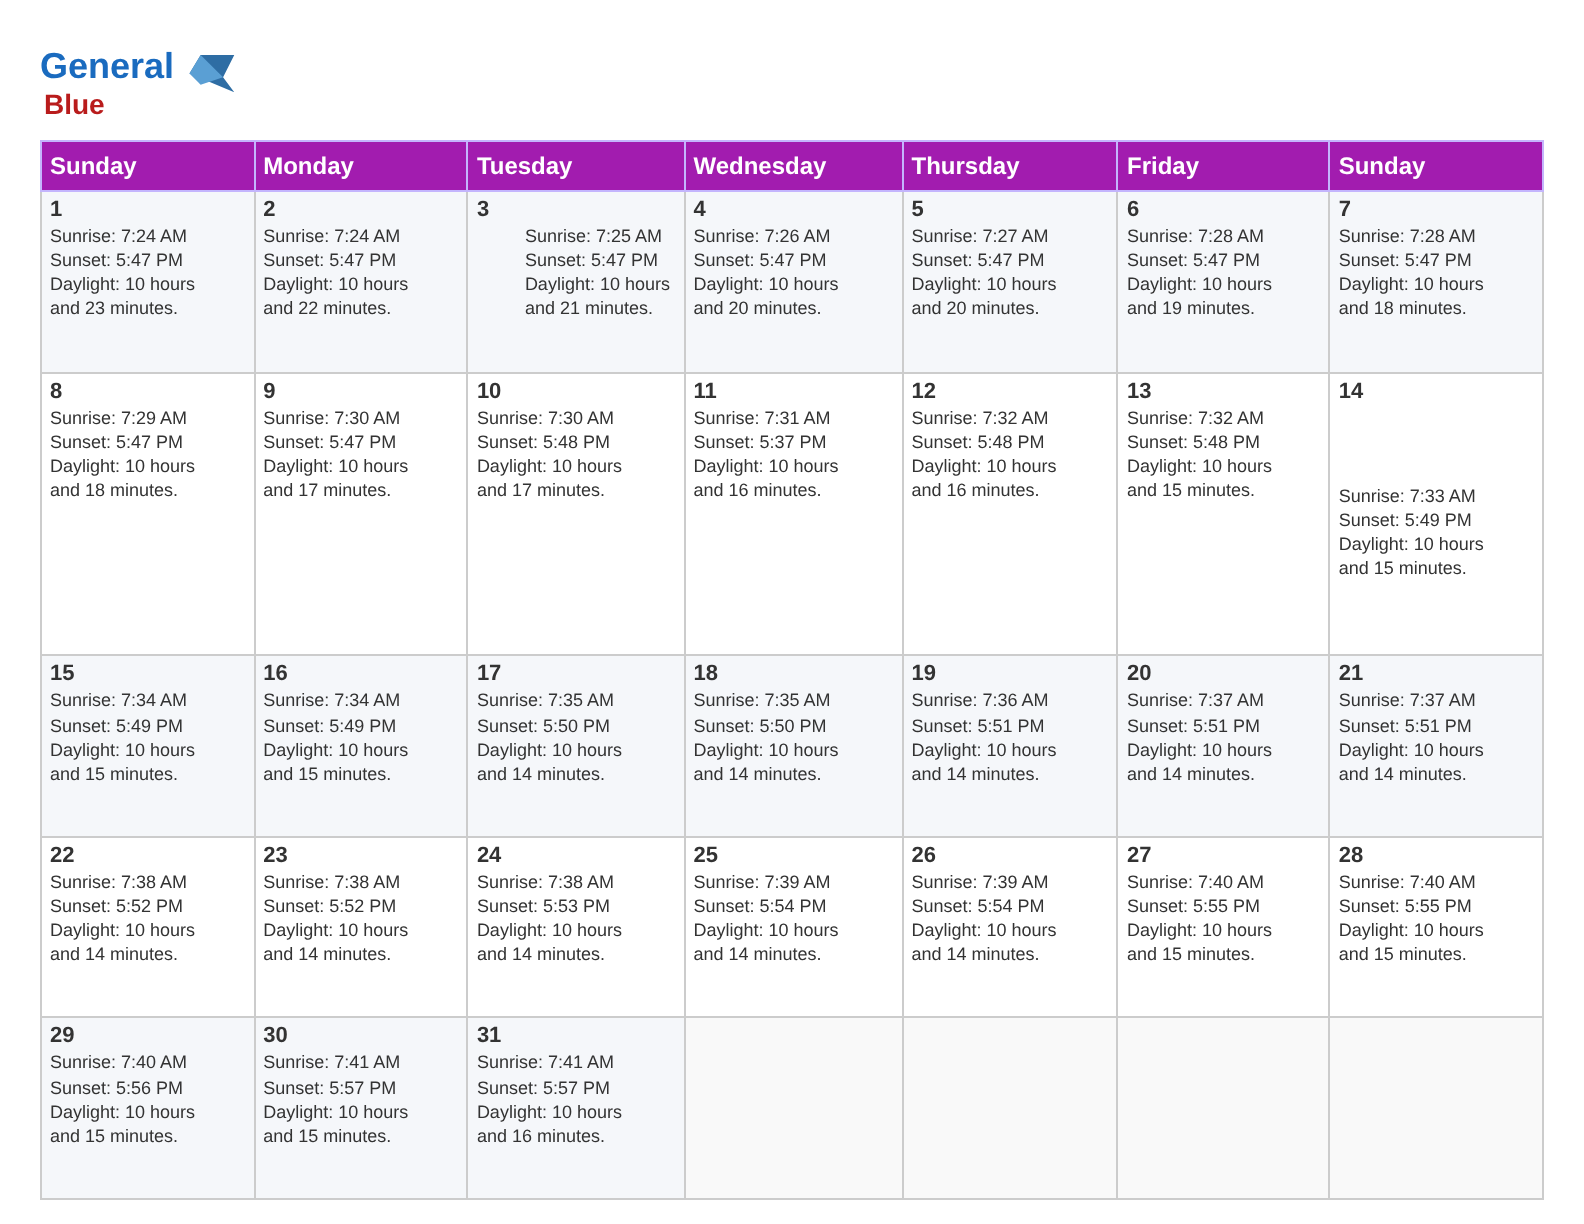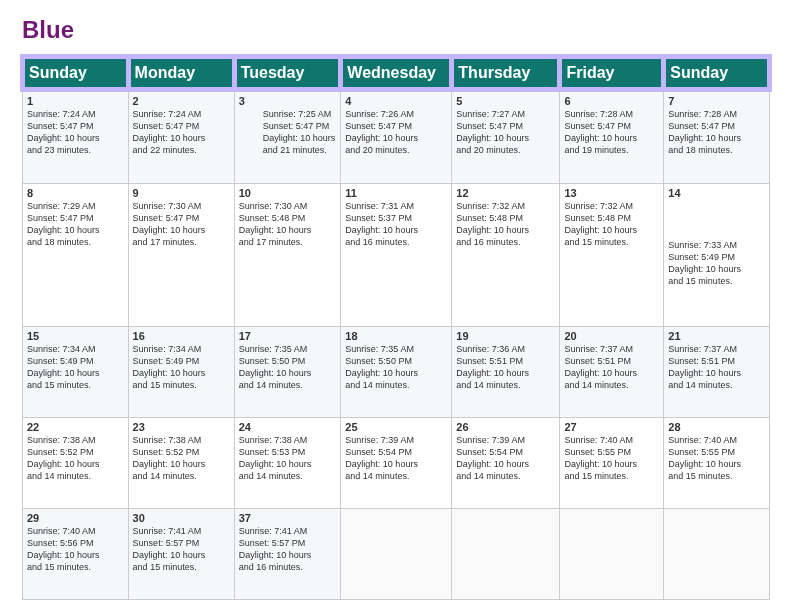--- a/index.html
+++ b/index.html
@@ -54,27 +54,27 @@
       font-size: 14px;
       color: #555;
       margin-top: 2px;
     }
     .calendar {
       width: 100%;
       border-collapse: collapse;
       flex: 1;
     }
     .calendar thead tr th {
-      background-color: #0f766e;
+      background-color: #a21caf;
       color: #fff;
-      font-size: 16px;
+      font-size: 12px;
       font-weight: bold;
       padding: 5px 4px;
       text-align: left;
-      border: 5px solid #c4b5fd;
+      border: 1px solid #c4b5fd;
     }
     .calendar tbody tr td {
       border: 1px solid #ccc;
       vertical-align: top;
       padding: 3px 4px;
       font-size: 9.5px;
       color: #333;
       width: 113px;
       background: #fff;
     }
@@ -99,21 +99,28 @@
       background: #f9f9f9 !important;
     }
   </style>
 </head>
 <body>
 
 <div class="page">
   <div class="header">
     <div class="logo">
       <div>
-        <div style="font-size:24px; font-weight:bold; color:#701a75; margin-top:-4px; padding-left:2px;">Blue</div>
+        <div style="display:flex; align-items:center;">
+          <span class="logo-text"><span>General</span></span>
+          <svg class="logo-icon" viewBox="0 0 30 30">
+            <polygon points="10,8 28,8 22,20 28,28 4,18" fill="#2e6da4"></polygon>
+            <polygon points="10,8 22,20 10,24 4,18" fill="#5a9fd4"></polygon>
+          </svg>
+        </div>
+        <div style="font-size:14px; font-weight:bold; color:#b91c1c; margin-top:-4px; padding-left:2px;">Blue</div>
       </div>
     </div>
     <div class="title-block">
       <div class="main-title"></div>
       <div class="subtitle"></div>
     </div>
   </div>
 
   <table class="calendar">
     <thead>
@@ -341,21 +348,21 @@
 and 15 minutes.</div>
           </td>
           <td>
             <span class="day-number">30</span>
             <div class="day-info" style="white-space: pre-line;">Sunrise: 7:41 AM
 Sunset: 5:57 PM
 Daylight: 10 hours
 and 15 minutes.</div>
           </td>
           <td>
-            <span class="day-number">37</span>
+            <span class="day-number">31</span>
             <div class="day-info" style="white-space: pre-line;">Sunrise: 7:41 AM
 Sunset: 5:57 PM
 Daylight: 10 hours
 and 16 minutes.</div>
           </td>
           <td class="empty-cell"></td>
           <td class="empty-cell"></td>
           <td class="empty-cell"></td>
           <td class="empty-cell"></td>
         </tr>

